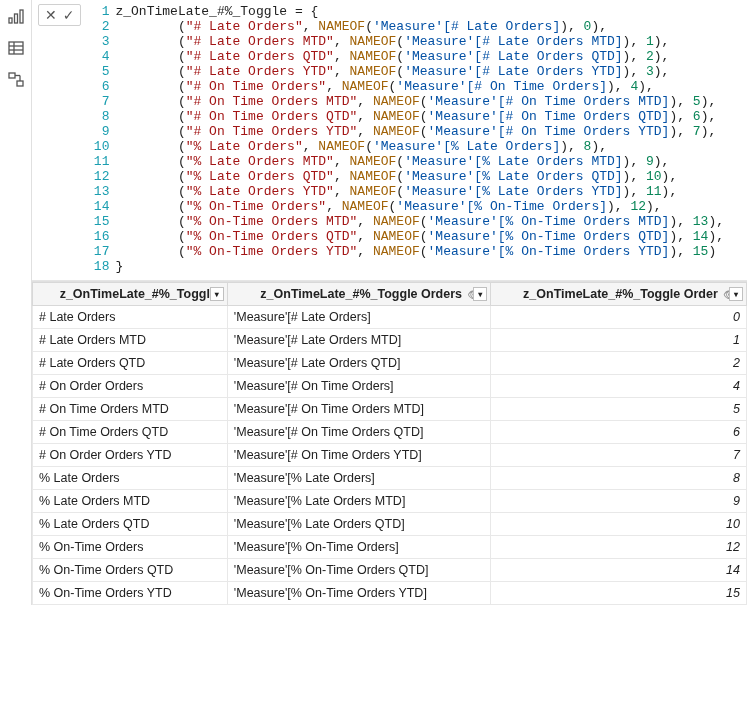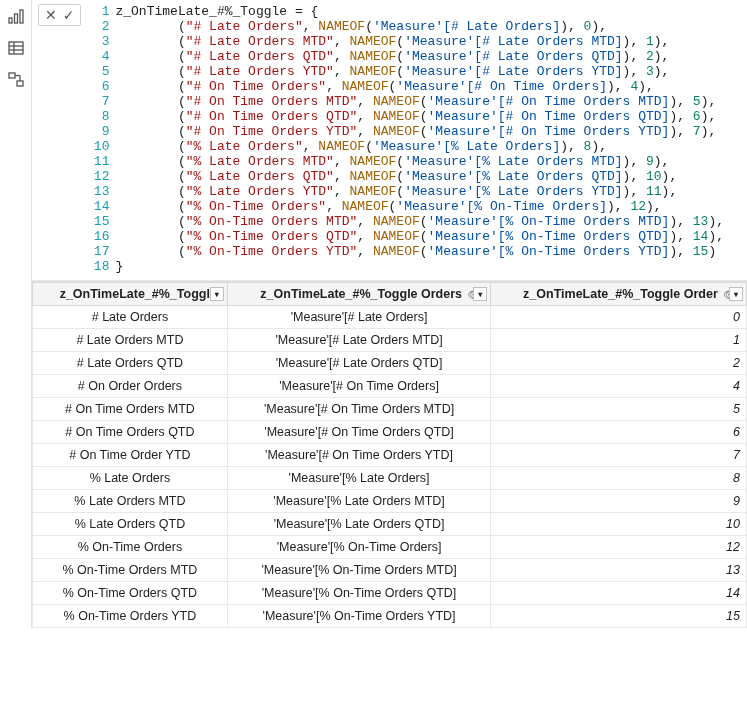--- a/index.html
+++ b/index.html
@@ -91,21 +91,20 @@
     position:absolute; right:3px; top:50%; transform: translateY(-50%);
     width: 14px; height: 14px;
     border: 1px solid #c0c0c0;
     display:flex; align-items:center; justify-content:center;
     font-size: 8px;
     background:#fff;
   }
   td {
     padding: 4px 6px;
     border: 1px solid #e8e8e8;
-    text-align: center;
   }
   td.num { text-align: right; font-style: italic; }
   .sortglyph { font-size:10px; margin-left:2px; color:#999; }
 </style>
 </head>
 <body>
 
 <div class="shell">
 
   <div class="side-icons">
@@ -208,21 +207,21 @@
               <td># On Time Orders MTD</td>
               <td>'Measure'[# On Time Orders MTD]</td>
               <td class="num">5</td>
             </tr>
             <tr>
               <td># On Time Orders QTD</td>
               <td>'Measure'[# On Time Orders QTD]</td>
               <td class="num">6</td>
             </tr>
             <tr>
-              <td># On Time Order YTD</td>
+              <td># On Order Orders YTD</td>
               <td>'Measure'[# On Time Orders YTD]</td>
               <td class="num">7</td>
             </tr>
             <tr>
               <td>% Late Orders</td>
               <td>'Measure'[% Late Orders]</td>
               <td class="num">8</td>
             </tr>
             <tr>
               <td>% Late Orders MTD</td>
@@ -233,25 +232,20 @@
               <td>% Late Orders QTD</td>
               <td>'Measure'[% Late Orders QTD]</td>
               <td class="num">10</td>
             </tr>
             <tr>
               <td>% On-Time Orders</td>
               <td>'Measure'[% On-Time Orders]</td>
               <td class="num">12</td>
             </tr>
             <tr>
-              <td>% On-Time Orders MTD</td>
-              <td>'Measure'[% On-Time Orders MTD]</td>
-              <td class="num">13</td>
-            </tr>
-            <tr>
               <td>% On-Time Orders QTD</td>
               <td>'Measure'[% On-Time Orders QTD]</td>
               <td class="num">14</td>
             </tr>
             <tr>
               <td>% On-Time Orders YTD</td>
               <td>'Measure'[% On-Time Orders YTD]</td>
               <td class="num">15</td>
             </tr>
           </tbody>

